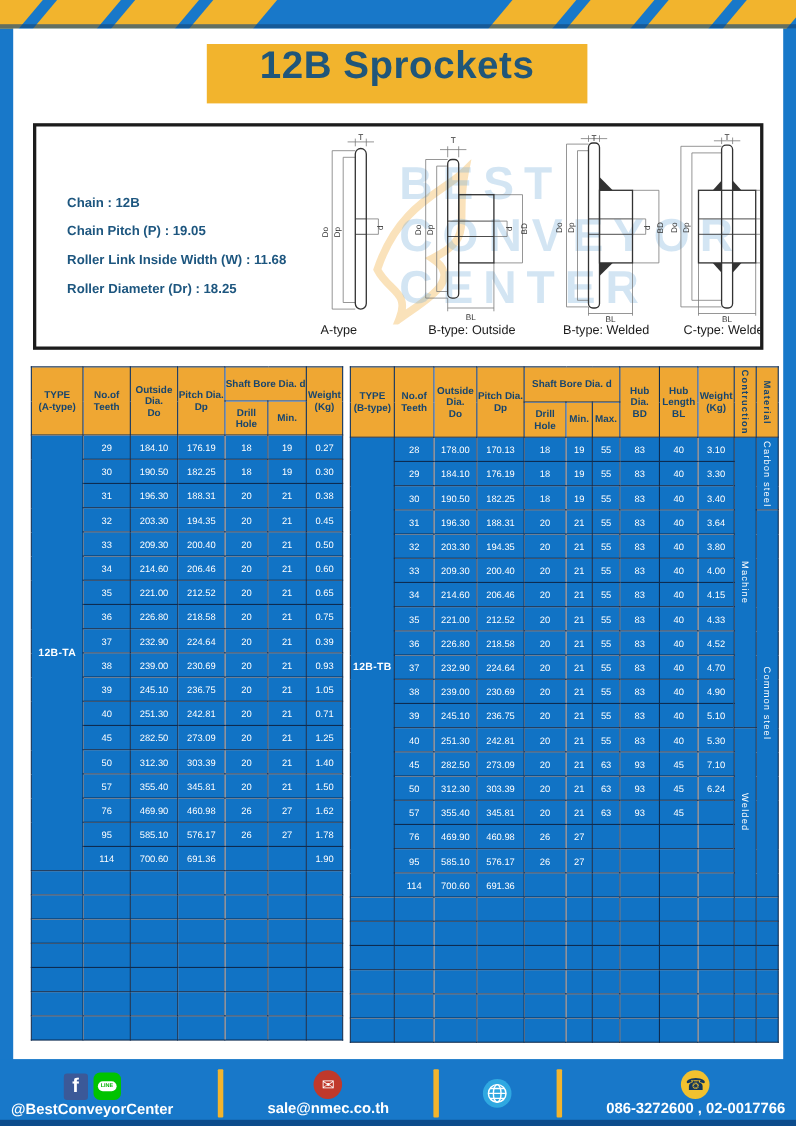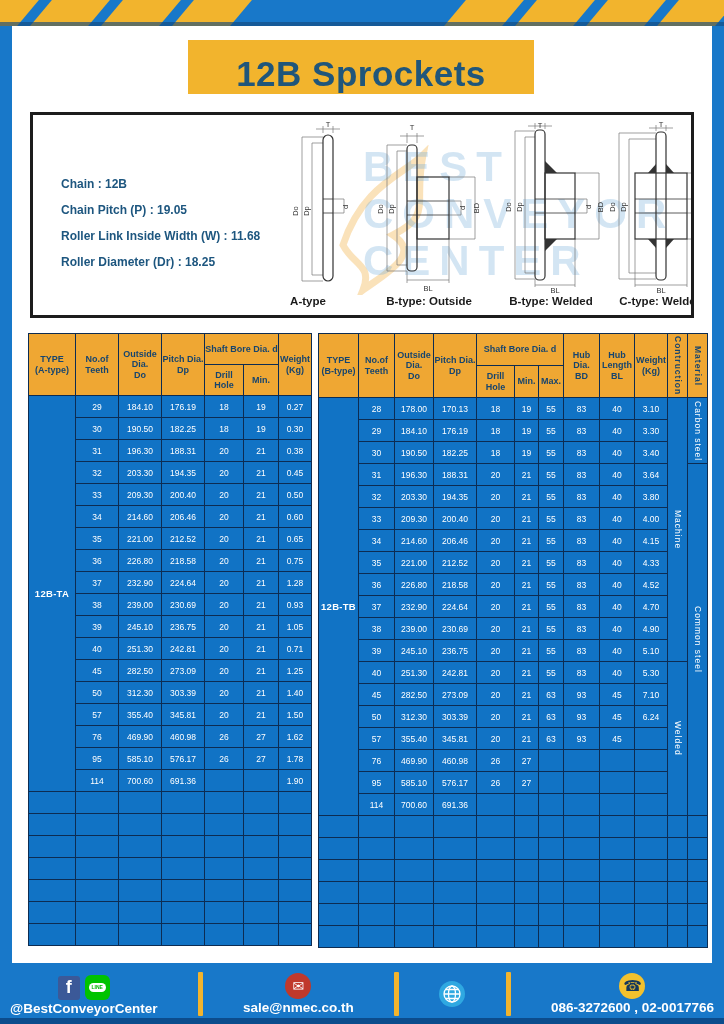--- a/index.html
+++ b/index.html
@@ -3,31 +3,31 @@
 <meta charset="utf-8">
 <style>
   html,body{margin:0;padding:0;background:#ccc;}
   .page{position:relative;width:724px;height:1024px;background:#1878C9;font-family:"Liberation Sans",sans-serif;overflow:hidden;}
   
   .top-band{position:absolute;left:0;top:0;width:724px;height:26px;background:#1878C9;overflow:hidden;}
   .stripe{position:absolute;top:-6px;height:38px;width:58px;background:#F2B42D;transform:skewX(-40deg);}
   .band-shadow{position:absolute;left:0;top:22px;width:724px;height:4px;background:#14497E;opacity:.65;}
   
   .content{position:absolute;left:12px;top:26px;width:700px;height:937px;background:#ffffff;}
-  .title-box{position:absolute;left:176px;top:14px;width:346px;height:54px;background:#F2B42D;display:flex;align-items:flex-end;justify-content:center;}
+  .title-box{position:absolute;left:176px;top:14px;width:346px;height:54px;background:#F2B42D;display:flex;align-items:flex-start;justify-content:center;}
   .title{font-size:35px;font-weight:bold;color:#20567A;letter-spacing:.5px;}
   
   .spec-box{position:absolute;left:18px;top:86px;width:658px;height:200px;background:#fff;border:3px solid #1c1c1c;overflow:hidden;}
   .wm-text{position:absolute;left:330px;top:28px;z-index:0;color:rgba(110,170,215,.30);font-size:42px;line-height:47px;font-weight:bold;letter-spacing:9px;white-space:pre-line;}
   .wm-shape{position:absolute;left:290px;top:30px;z-index:0;opacity:.4;}
   .spec-lines{position:absolute;left:28px;top:56px;z-index:1;}
   .spec-line{font-size:12px;line-height:26px;font-weight:bold;color:#1D567F;}
   .diagram{position:absolute;top:6px;z-index:1;display:flex;flex-direction:column;align-items:center;}
   .diagram svg{display:block;}
-  .caption{font-size:11.5px;font-weight:700;color:#1b1b1b;margin-top:2px;}
+  .caption{font-size:11.5px;font-weight:400;color:#1b1b1b;margin-top:2px;}
   .dg-a{left:225px;width:100px;} .dg-bm{left:335px;width:122px;}
   .dg-bw{left:460px;width:116px;} .dg-c{left:578px;width:100px;}
   
   .tbl-wrap{position:absolute;top:307px;}
   .tbl-left{left:16px;} .tbl-right{left:306px;}
   table.sprocket-table{border-collapse:collapse;table-layout:fixed;}
   .sprocket-table th,.sprocket-table td{border:1.6px solid #0D2C52;padding:0;text-align:center;vertical-align:middle;overflow:hidden;}
   .sprocket-table th{background:#EFA733;color:#17456E;font-size:9px;font-weight:bold;white-space:pre-line;line-height:10.5px;}
   .sprocket-table tr.hrow1{height:31px;} .sprocket-table tr.hrow2{height:31px;}
   .sprocket-table tbody tr{height:22px;}
@@ -301,21 +301,21 @@
               <td class="data-cell">20</td>
               <td class="data-cell">21</td>
               <td class="data-cell">0.75</td>
             </tr>
             <tr>
               <td class="data-cell">37</td>
               <td class="data-cell">232.90</td>
               <td class="data-cell">224.64</td>
               <td class="data-cell">20</td>
               <td class="data-cell">21</td>
-              <td class="data-cell">1.28</td>
+              <td class="data-cell">0.39</td>
             </tr>
             <tr>
               <td class="data-cell">38</td>
               <td class="data-cell">239.00</td>
               <td class="data-cell">230.69</td>
               <td class="data-cell">20</td>
               <td class="data-cell">21</td>
               <td class="data-cell">0.93</td>
             </tr>
             <tr>

